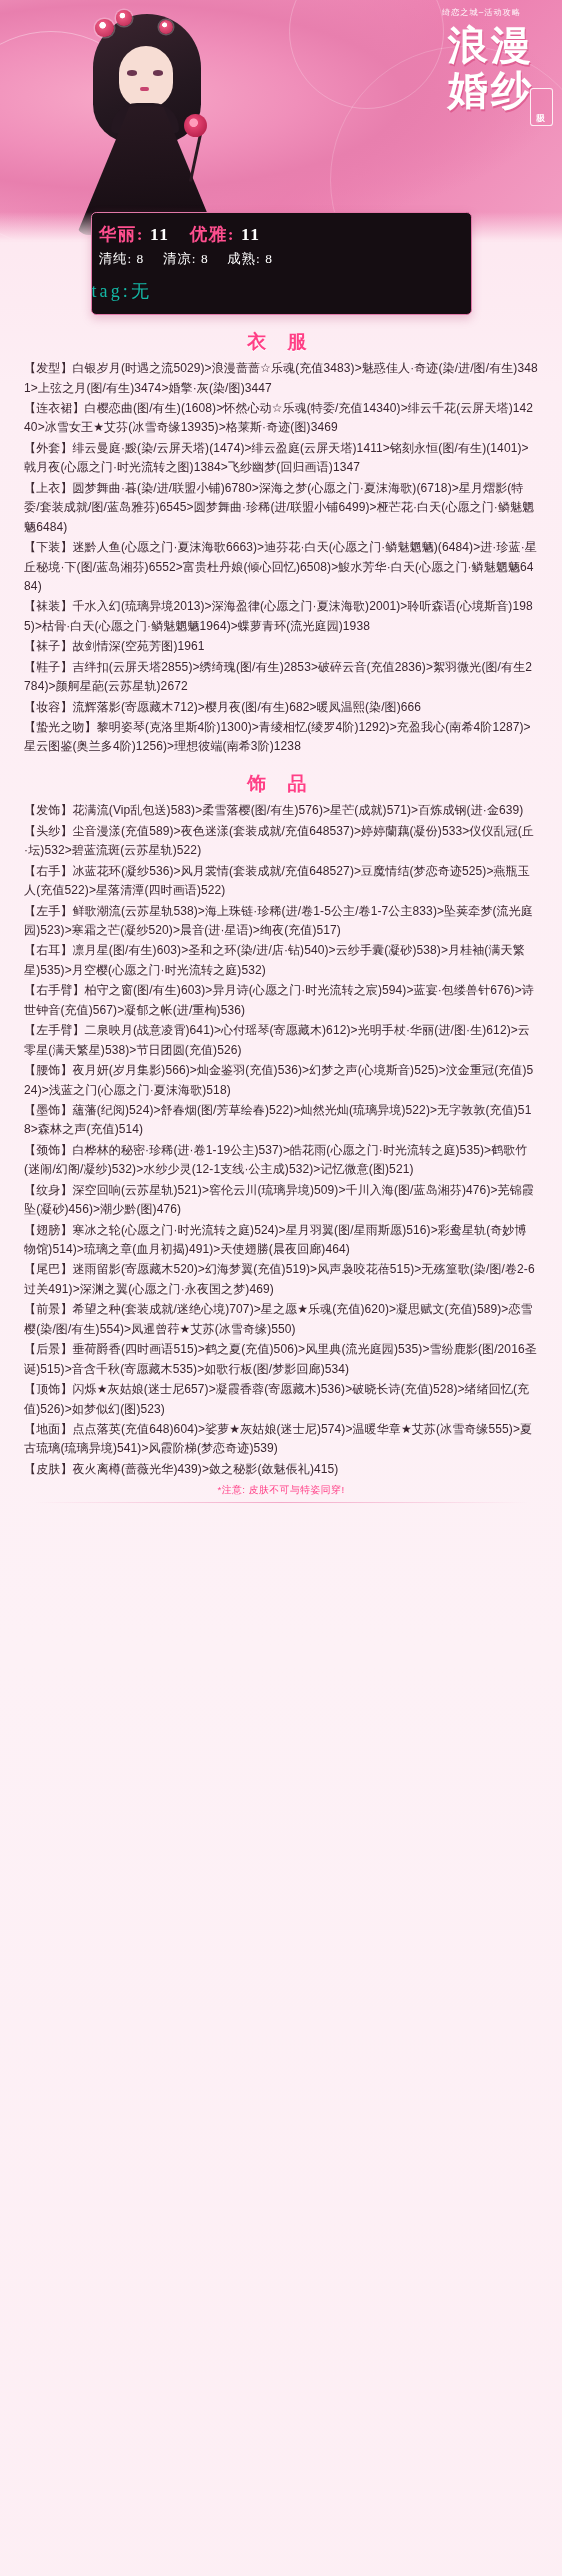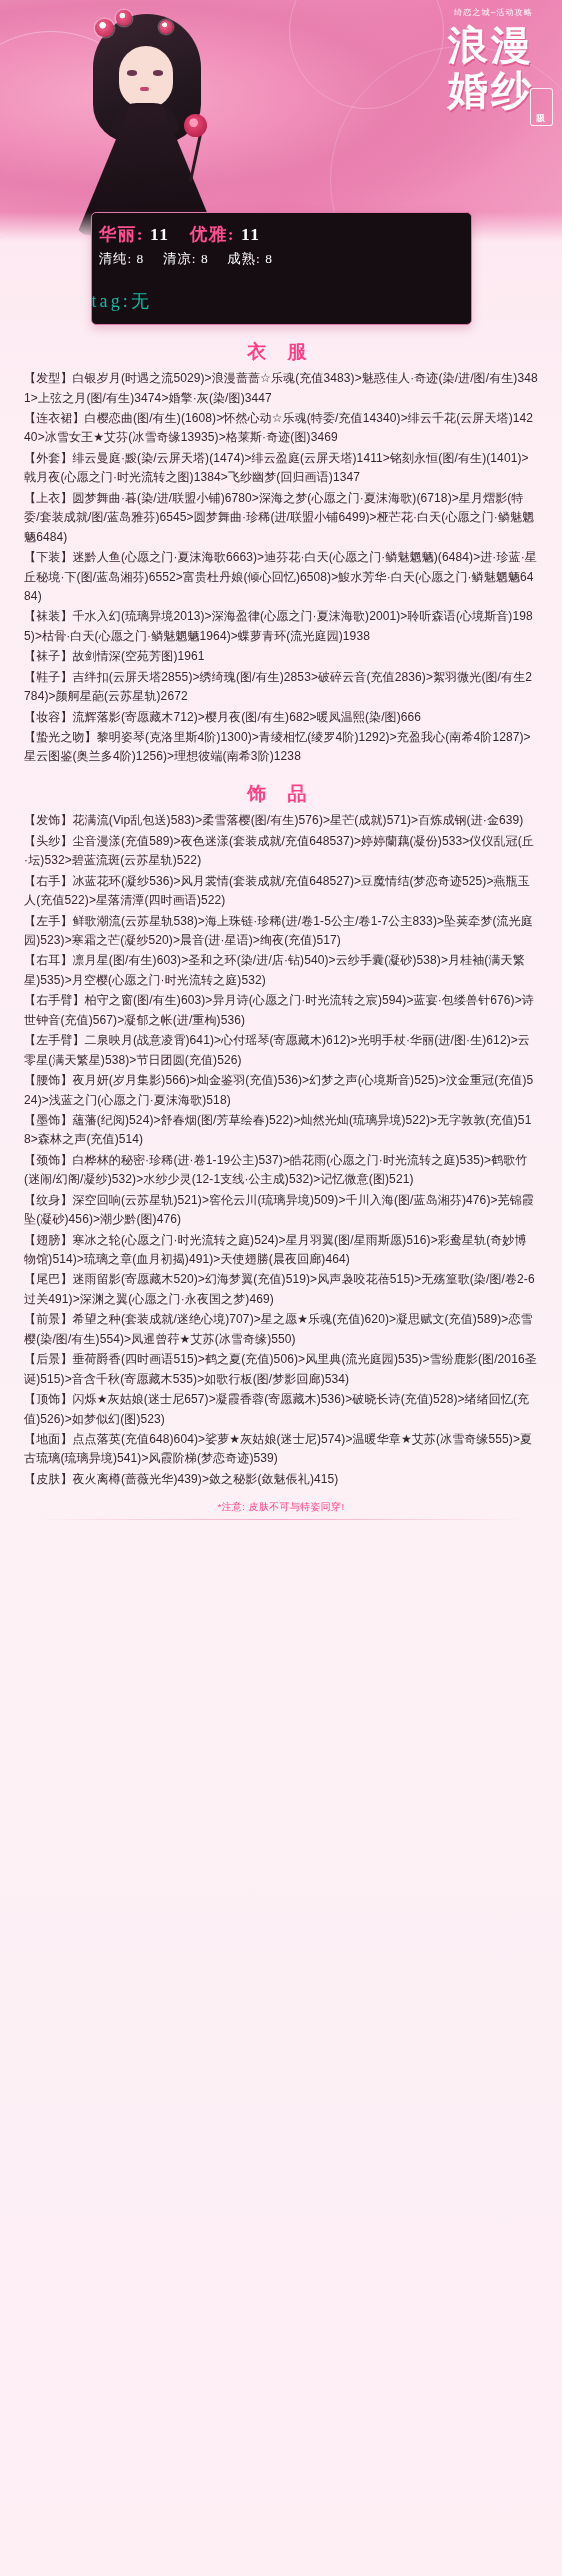--- a/index.html
+++ b/index.html
@@ -47,21 +47,21 @@
     color: #ffffff;
     font-family: "Liberation Serif", "DejaVu Serif", serif;
     font-weight: bold;
     letter-spacing: 3.1px;
     line-height: 1.0;
   }
   .hero-title-cn .l1 { font-size: 40px; text-shadow: 1px 1.5px 0 rgba(214,64,120,0.55); }
   .hero-title-cn .l2 { font-size: 40px; margin-top: 5.2px; text-shadow: 1px 1.5px 0 rgba(214,64,120,0.55); }
   .hero-sub-top {
     position: absolute;
-    right: 29px; top: 7.2px;
+    right: 41px; top: 7.2px;
     color: #ffffff;
     font-size: 8.2px;
     letter-spacing: 1px;
     opacity: 0.95;
   }
   .hero-badge {
     position: absolute;
     right: 9.3px; top: 88px;
     width: 23px; height: 38px;
     border: 1px solid rgba(255,255,255,0.85);
@@ -150,21 +150,21 @@
     letter-spacing: 1.5px;
     font-family: "Liberation Serif", "DejaVu Serif", serif;
     margin-bottom: 4.1px;
   }
   .stat-row1 .num { color: #ffffff; }
   .stat-row2 {
     color: #ffffff;
     font-size: 13.4px;
     letter-spacing: 1px;
     font-family: "Liberation Serif", "DejaVu Serif", serif;
-    margin-bottom: 21px;
+    margin-bottom: 11px;
   }
   .stat-row3 {
     color: #14b8a6;
     font-size: 18px;
     letter-spacing: 3.1px;
     font-family: "Liberation Serif", "DejaVu Serif", serif;
   }
   .stat-row1 .pair, .stat-row2 .pair { display: inline-block; margin: 0 7.2px; }
   
   .section-title {
@@ -186,21 +186,21 @@
     color: #3a2630;
     font-size: 12px;
     line-height: 1.62;
     letter-spacing: 0.1px;
     margin: 0 0 1px 0;
     text-align: left;
     word-break: break-all;
   }
   .footnote {
     width: 520px;
-    margin: 12px auto 0;
+    margin: 5px auto 0;
     text-align: center;
     color: #ff3f86;
     font-size: 9.8px;
     letter-spacing: 0.5px;
   }
   .divider {
     width: 495px; height: 0.5px;
     margin: 5.2px auto 0;
     background: linear-gradient(90deg, transparent, #f3a9c8, transparent);
   }

